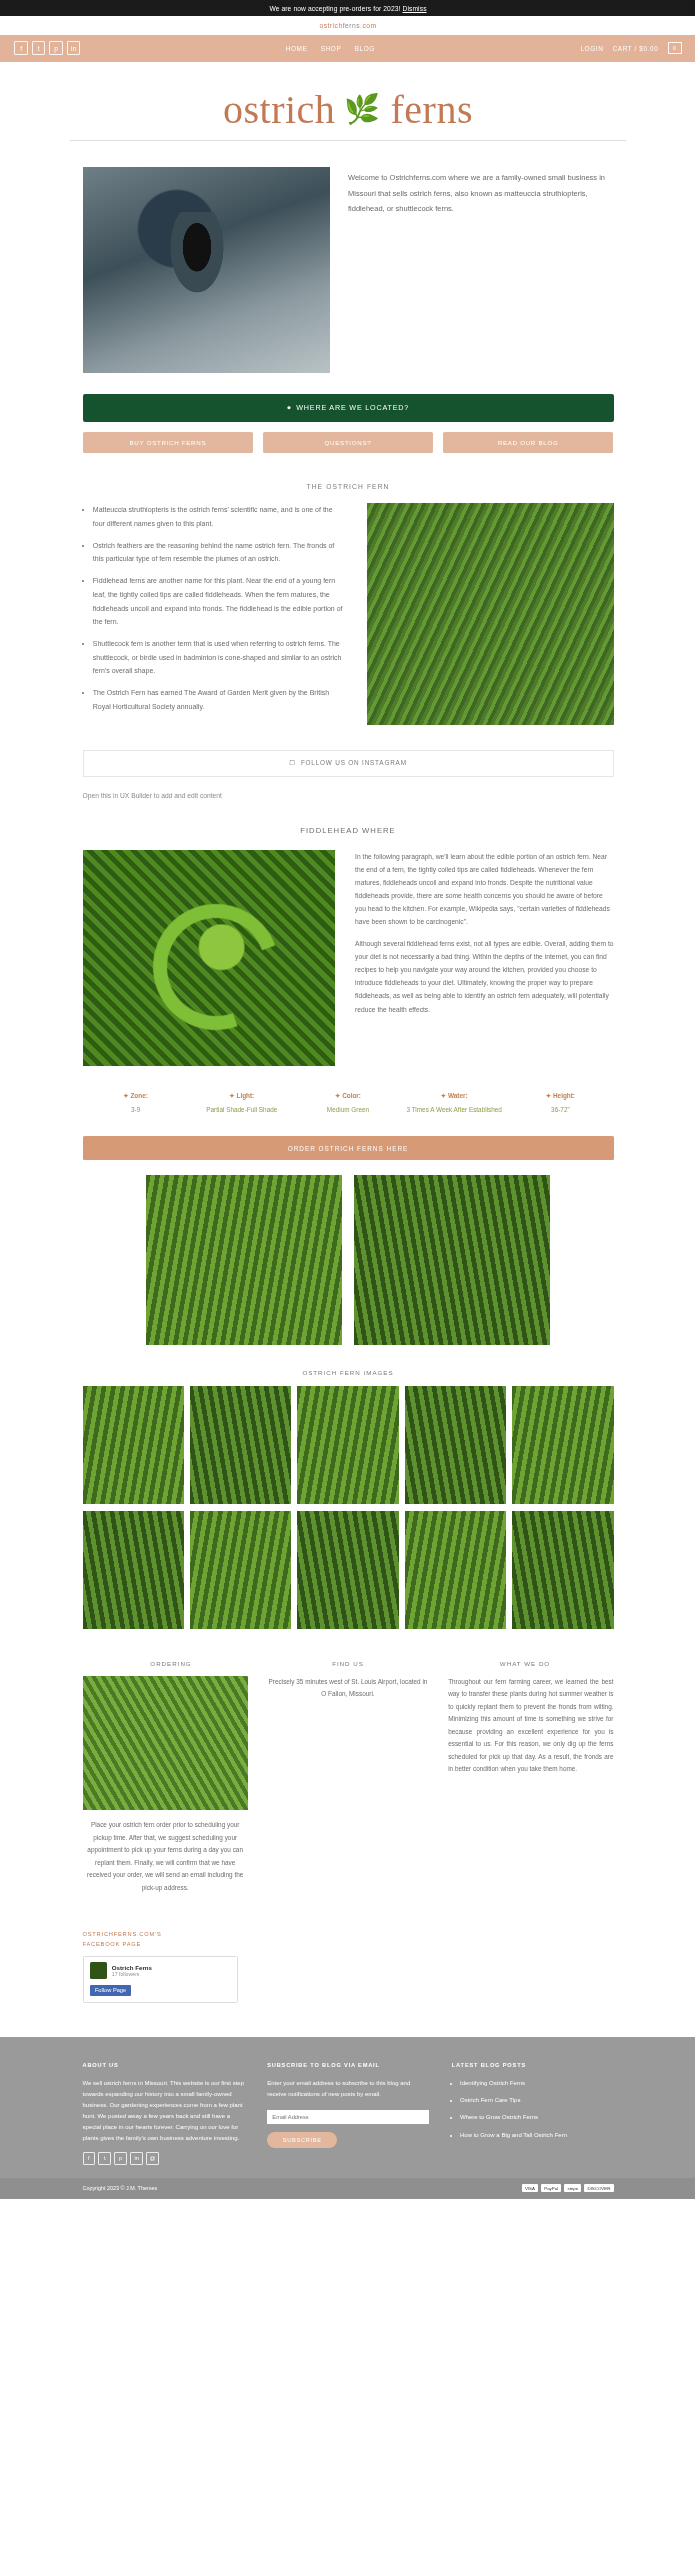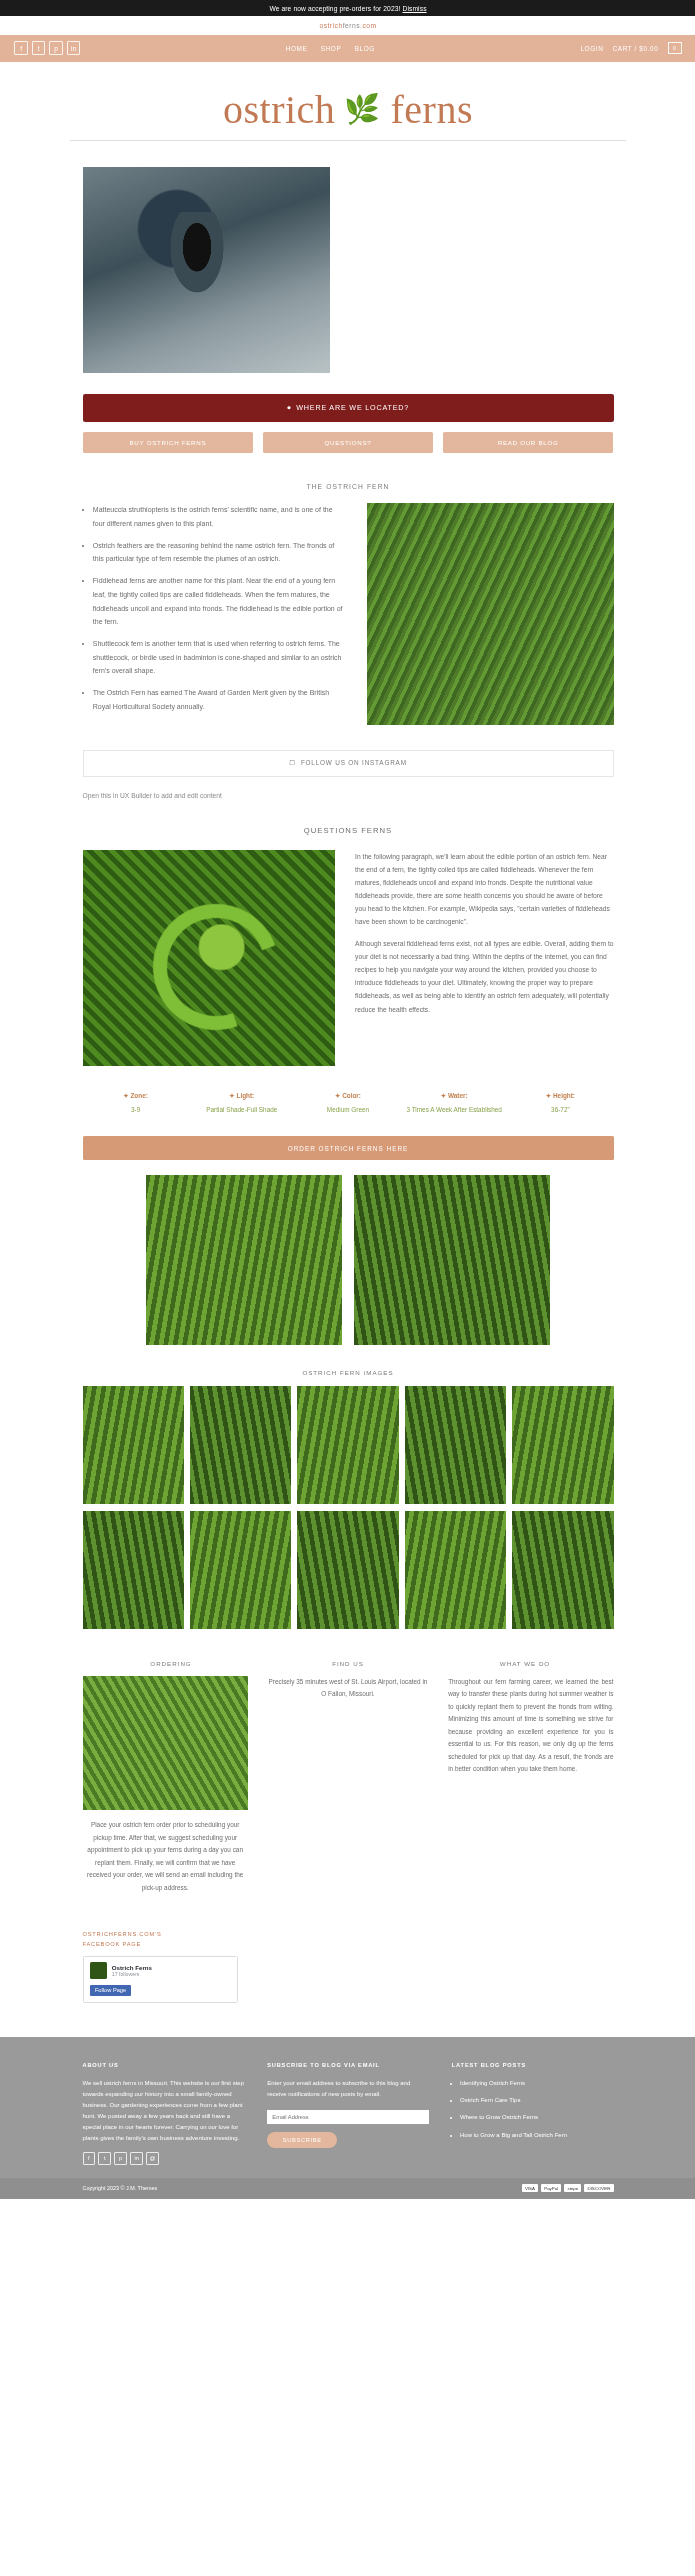--- a/index.html
+++ b/index.html
@@ -67,21 +67,21 @@
   .intro-photo::after{
     content:""; position:absolute; left:34%; top:22%; width:62px; height:88px;
     background:radial-gradient(ellipse at 50% 40%, #111 0 32%, #3a4a52 33% 60%, rgba(0,0,0,0) 61%);
     filter:blur(0.5px);
   }
   .intro-text { flex:1; font-size:7.5px; line-height:2.05; color:#6b6b6b; padding-top:3.1px; }
   .intro-text p { margin:0 0 11.3px; }
 
   
   .loc-btn {
-    display:block; width:531px; margin:20.6px auto 0; background:#7f1d1d;
+    display:block; width:531px; margin:20.6px auto 0; background:#14532d;
     color:#fff; text-align:center; padding:9.8px 0; font-size:7.2px;
     letter-spacing:0.8px; border-radius:2.1px; border:none; cursor:pointer;
   }
   .trio { width:531px; margin:9.3px auto 0; display:flex; gap:9.3px; }
   .trio button {
     flex:1; background:#e3b79d; color:#fff; border:none; border-radius:1.5px;
     padding:7.2px 0; font-size:6.2px; letter-spacing:0.7px; cursor:pointer;
   }
 
   
@@ -239,20 +239,21 @@
       <span>ostrich</span>
       <span class="logo-fern">🌿</span>
       <span>ferns</span>
     </div>
     <div class="logo-rule"></div>
   </div>
 
   <div class="intro">
     <div class="intro-photo"></div>
     <div class="intro-text">
+      <p>Welcome to Ostrichferns.com where we are a family-owned small business in Missouri that sells ostrich ferns, also known as matteuccia struthiopteris, fiddlehead, or shuttlecock ferns.</p>
     </div>
   </div>
 
   <button class="loc-btn">
     <span>● </span>
     <span>WHERE ARE WE LOCATED?</span>
   </button>
 
   <div class="trio">
     <button>BUY OSTRICH FERNS</button>
@@ -271,21 +272,21 @@
     </ul>
     <div class="facts-img"></div>
   </div>
 
   <div class="insta-bar">
     <span>☐&nbsp;</span>
     <span>FOLLOW US ON INSTAGRAM</span>
   </div>
   <div class="uxnote">Open this in UX Builder to add and edit content</div>
 
-  <div class="fid-title">QUESTIONS FERNS</div>
+  <div class="fid-title">FIDDLEHEAD WHERE</div>
   <div class="fid">
     <div class="fid-img"></div>
     <div class="fid-text">
       <p>In the following paragraph, we'll learn about the edible portion of an ostrich fern. Near the end of a fern, the tightly coiled tips are called fiddleheads. Whenever the fern matures, fiddleheads uncoil and expand into fronds. Despite the nutritional value fiddleheads provide, there are some health concerns you should be aware of before you head to the kitchen. For example, Wikipedia says, "certain varieties of fiddleheads have been shown to be carcinogenic".</p>
       <p>Although several fiddlehead ferns exist, not all types are edible. Overall, adding them to your diet is not necessarily a bad thing. Within the depths of the internet, you can find recipes to help you navigate your way around the kitchen, provided you choose to introduce fiddleheads to your diet. Ultimately, knowing the proper way to prepare fiddleheads, as well as being able to identify an ostrich fern adequately, will potentially reduce the health effects.</p>
     </div>
   </div>
 
   <div class="specs">
     <div class="spec">

